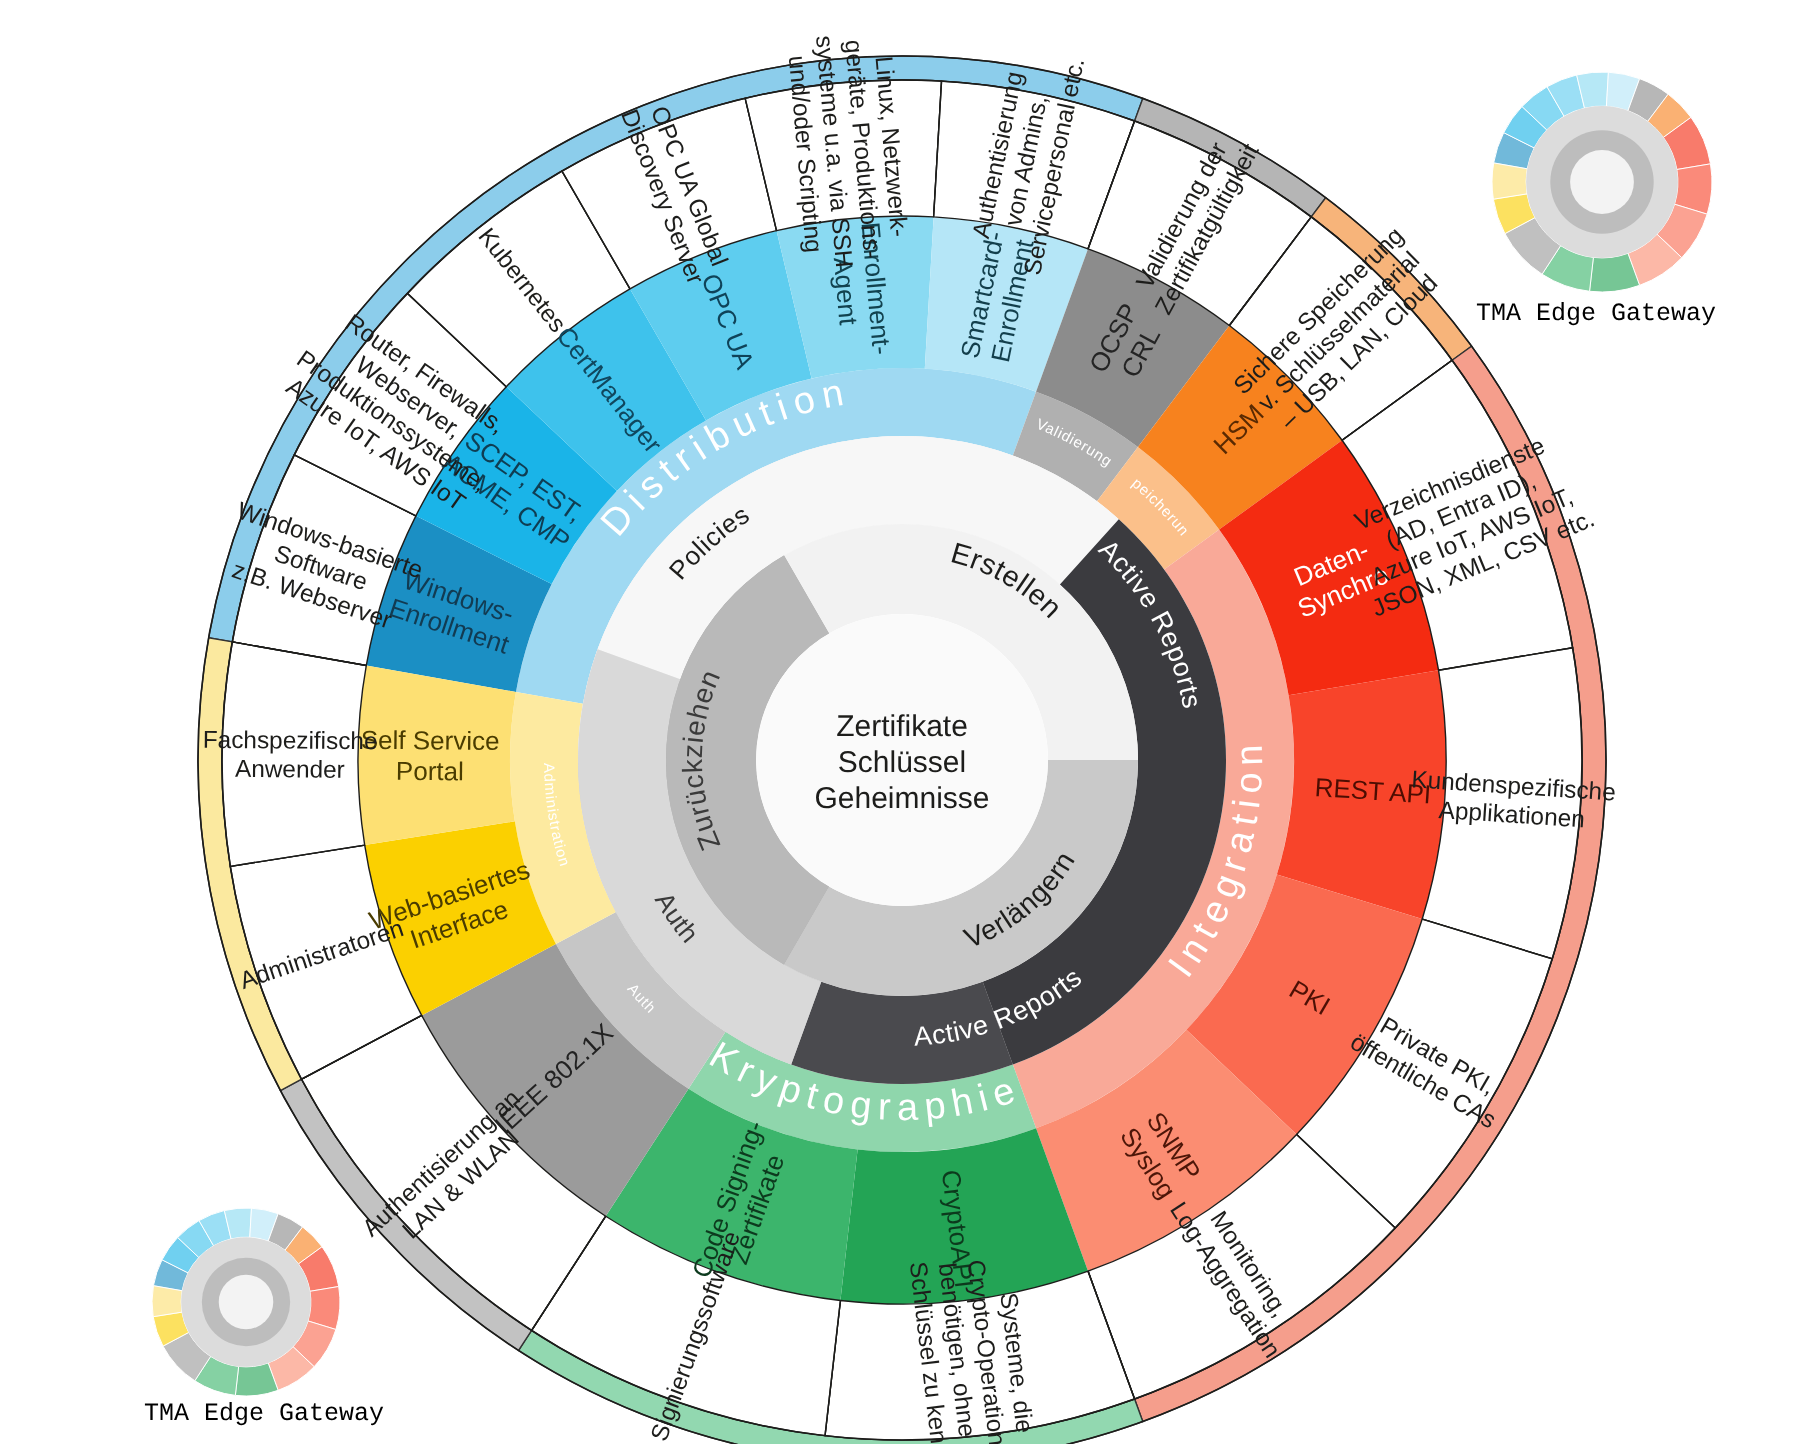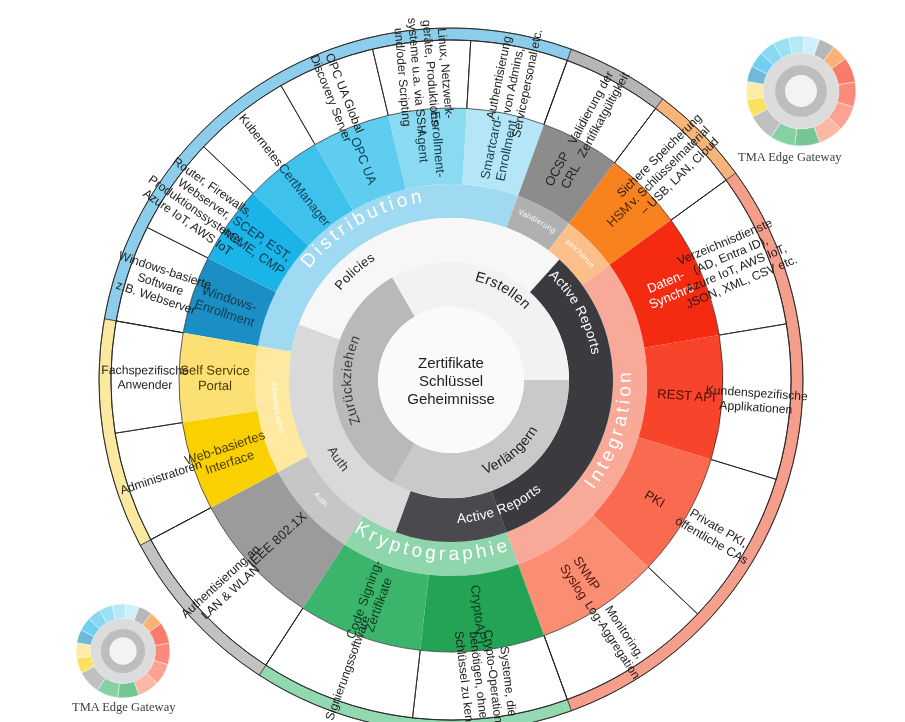--- a/index.html
+++ b/index.html
@@ -8,22 +8,22 @@
     background:#ffffff;
     font-family:"Liberation Sans","DejaVu Sans",sans-serif;
     overflow:hidden;
     position:relative;
   }
   #stage{position:absolute;left:0;top:0;width:905px;height:722px;}
   svg{display:block;}
   .seg-label{font-family:"Liberation Sans","DejaVu Sans",sans-serif;}
   .thumb-caption{
     position:absolute;
-    font-family:Liberation Serif, serif;
-    font-size:12.5px;color:#404040;white-space:nowrap;
+    font-family:Liberation Mono, monospace;
+    font-size:12.5px;color:#000000;white-space:nowrap;
   }
 </style>
 </head>
 <body>
 
 <div id="stage">
   <svg id="wheel" width="905" height="722" viewBox="0 0 905 722">
       <defs>
         <radialGradient id="shadeLife" cx="0.5" cy="0.5" r="0.5">
           <stop offset="0%" stop-color="#ffffff" stop-opacity="0"></stop>

